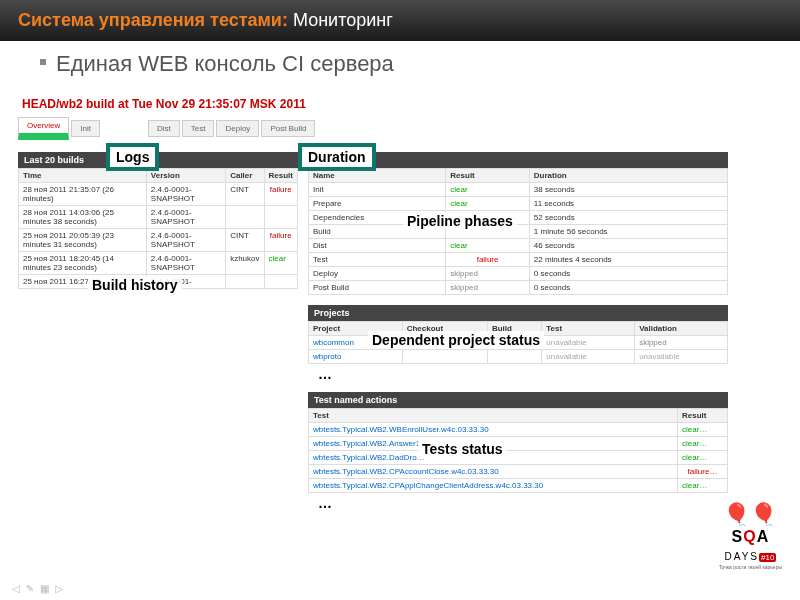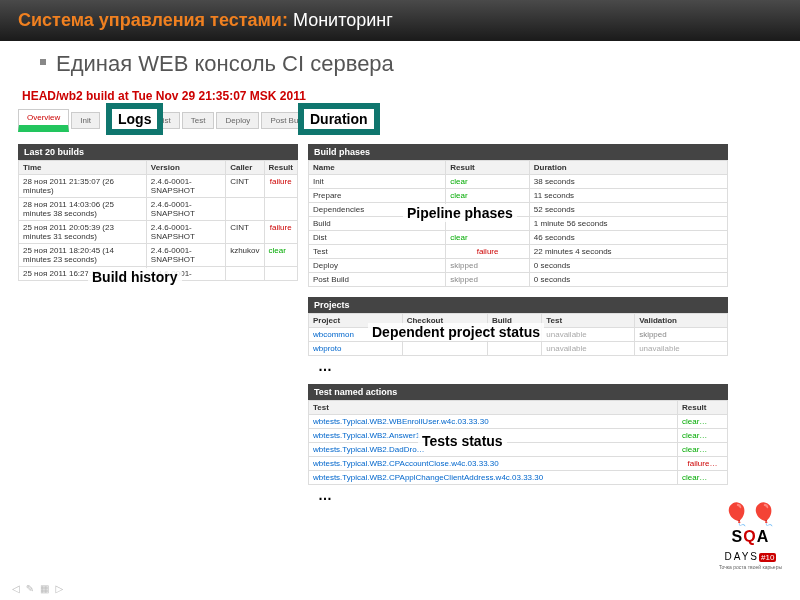--- a/index.html
+++ b/index.html
@@ -2,25 +2,25 @@
 <html><head>
 <meta charset="utf-8">
 <style>
   * { box-sizing: border-box; margin: 0; padding: 0; }
   body { font-family: Arial, sans-serif; background: #fff; width: 800px; height: 600px; position: relative; overflow: hidden; }
   .title-bar { background: linear-gradient(#4a4a4a, #1a1a1a); color: #fff; padding: 10px 18px; font-size: 18px; }
   .title-bar .orange { color: #f08020; font-weight: bold; }
   .subtitle-row { padding: 10px 18px 6px 40px; font-size: 22px; color: #555; }
   .bullet { display: inline-block; width: 6px; height: 6px; background: #888; vertical-align: middle; margin-right: 10px; position: relative; top: -3px; }
   .console-area { position: relative; padding: 0 18px; }
-  .build-title { font-size: 12px; color: #c00; font-weight: bold; padding: 6px 4px; }
+  .build-title { font-size: 12px; color: #c00; font-weight: bold; padding: 6px 4px; margin-top: 8px; }
   .tabs { display: flex; gap: 2px; align-items: center; position: relative; margin-bottom: 12px; }
   .tab { font-size: 8px; padding: 3px 8px; background: #f0f0f0; border: 1px solid #ccc; color: #666; cursor: pointer; }
   .tab.active { background: #fff; border-bottom: 7px solid #22c55e; color: #c00; }
-  .callout { position: absolute; font-size: 14px; font-weight: bold; background: #fff; border: 6px solid #0f766e; padding: 2px 6px; color: #000; z-index: 10; }
+  .callout { position: absolute; font-size: 14px; font-weight: bold; background: #fff; border: 4px solid #0f766e; padding: 2px 6px; color: #000; z-index: 10; margin-top: 32px; }
   .panels { display: flex; gap: 10px; }
   .left-col { width: 280px; }
   .right-col { width: 420px; display: flex; flex-direction: column; gap: 10px; }
   .panel-header { background: #444; color: #fff; font-size: 9px; padding: 3px 6px; font-weight: bold; }
   table { width: 100%; border-collapse: collapse; font-size: 8px; background: #fff; }
   th, td { border: 1px solid #ddd; padding: 2px 4px; text-align: left; vertical-align: top; color: #333; }
   th { background: #f2f2f2; font-weight: bold; }
   .r-clear { color: #0a0; }
   .r-failure { color: #c00; text-align: center; }
   .r-skipped { color: #888; }

